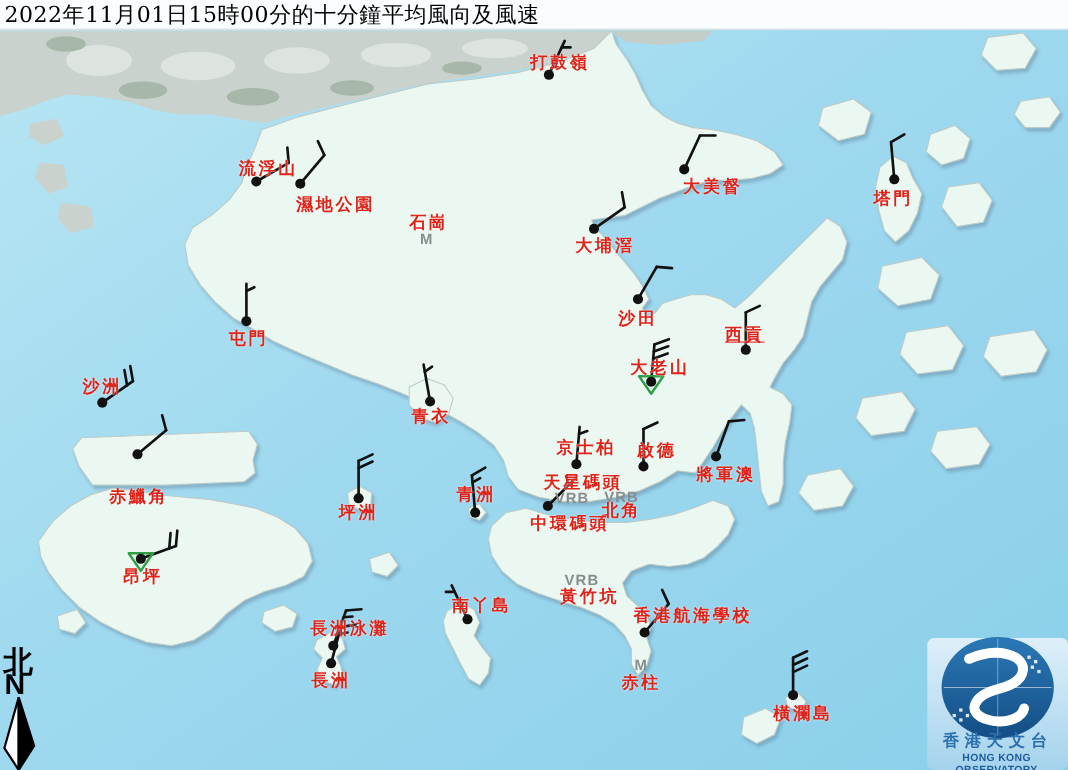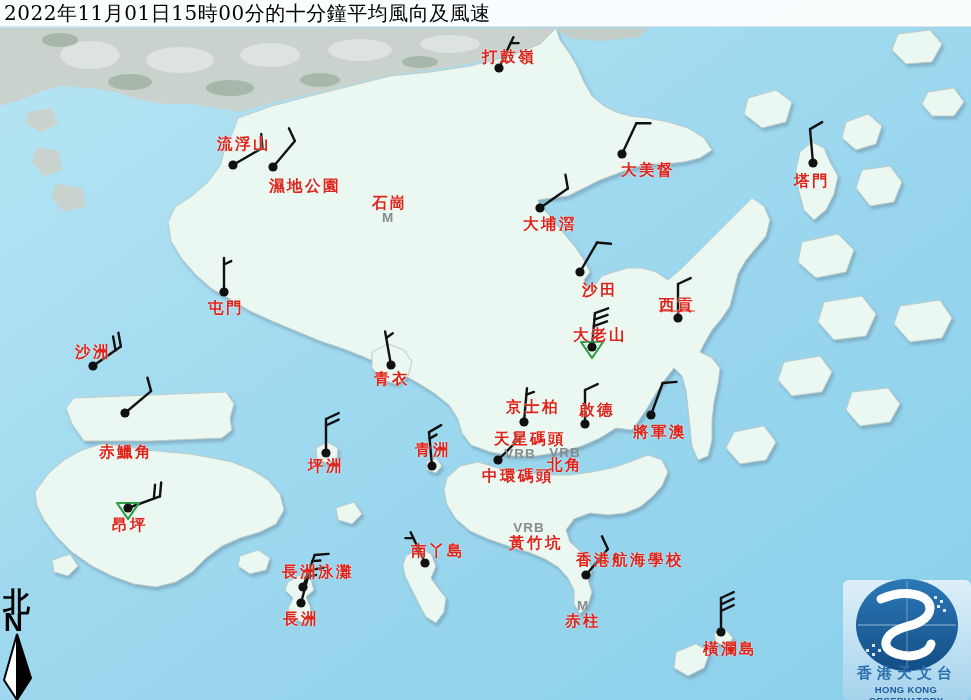--- a/index.html
+++ b/index.html
@@ -234,28 +234,28 @@
   <div class="title">2022年11月01日15時00分的十分鐘平均風向及風速</div>
 
   <div class="north-char">北</div>
   <div class="north-n">N</div>
 
   <div class="logo-cn">香港天文台</div>
   <div class="logo-en">HONG KONG OBSERVATORY</div>
 
   <div id="labels-layer">
       <div class="stn" style="left: 509px; top: 57px;">打鼓嶺</div>
-      <div class="stn" style="left: 244px; top: 144px;">流浮山</div>
+      <div class="stn" style="left: 244px; top: 154px;">流浮山</div>
       <div class="stn" style="left: 305px; top: 186px;">濕地公園</div>
       <div class="stn" style="left: 390px; top: 203px;">石崗</div>
       <div class="aux" style="left: 388px; top: 217px;">M</div>
       <div class="stn" style="left: 648px; top: 170px;">大美督</div>
       <div class="stn" style="left: 812px; top: 181px;">塔門</div>
       <div class="stn" style="left: 550px; top: 224px;">大埔滘</div>
-      <div class="stn" style="left: 580px; top: 290px; margin-left: 20px;">沙田</div>
+      <div class="stn" style="left: 580px; top: 290px;">沙田</div>
       <div class="stn" style="left: 677px; top: 305px; text-decoration: underline;">西貢</div>
       <div class="stn" style="left: 226px; top: 308px;">屯門</div>
       <div class="stn" style="left: 93px; top: 352px;">沙洲</div>
       <div class="stn" style="left: 600px; top: 335px;">大老山</div>
       <div class="stn" style="left: 392px; top: 379px;">青衣</div>
       <div class="stn" style="left: 533px; top: 407px;">京士柏</div>
       <div class="stn" style="left: 597px; top: 410px;">啟德</div>
       <div class="stn" style="left: 660px; top: 432px;">將軍澳</div>
       <div class="stn" style="left: 530px; top: 439px;">天星碼頭</div>
       <div class="aux" style="left: 520px; top: 453px;">VRB</div>

